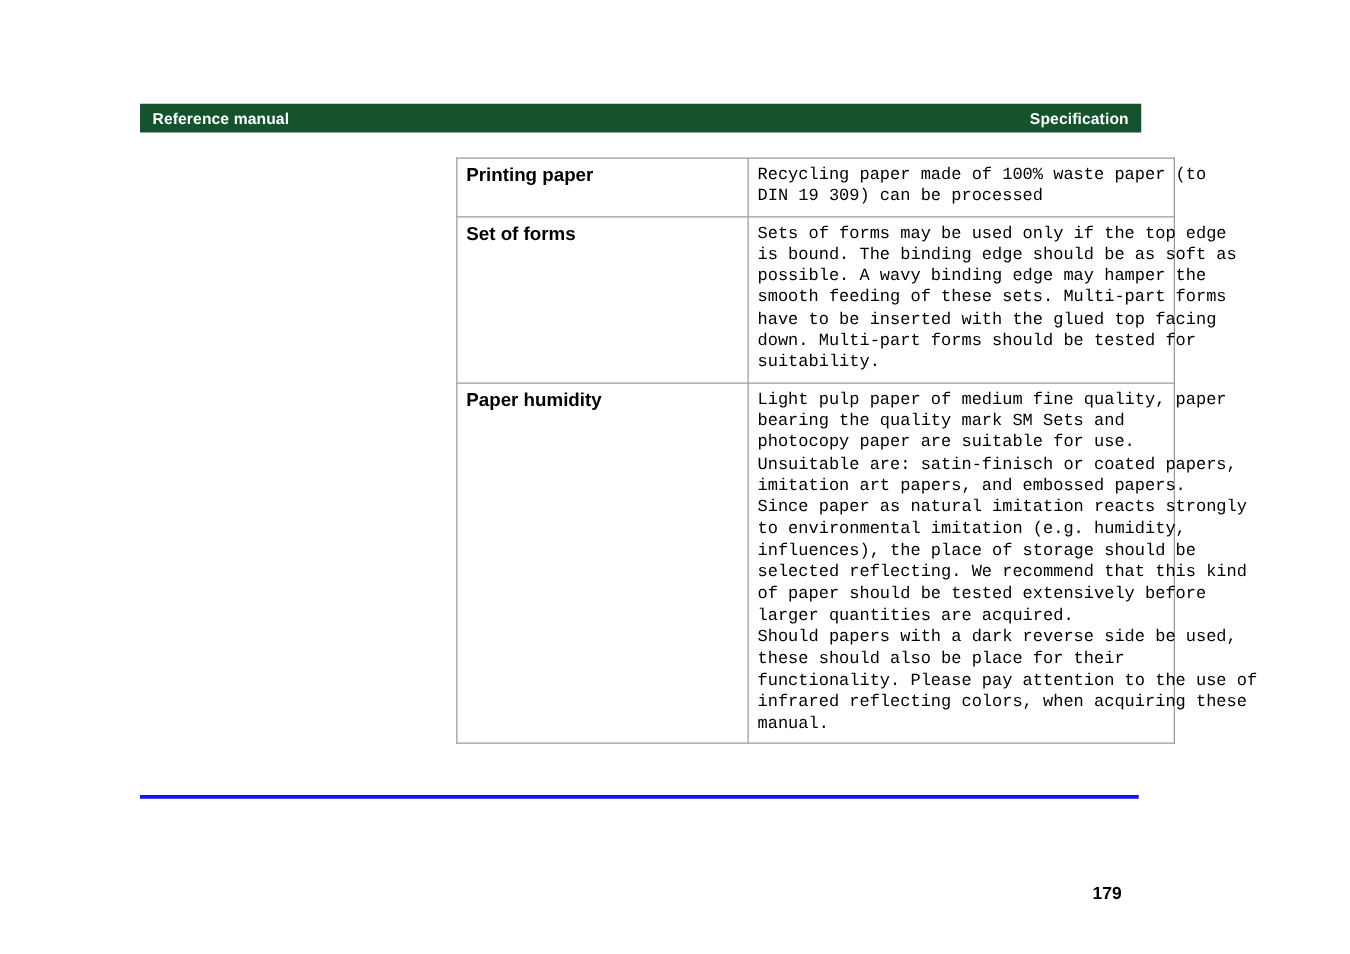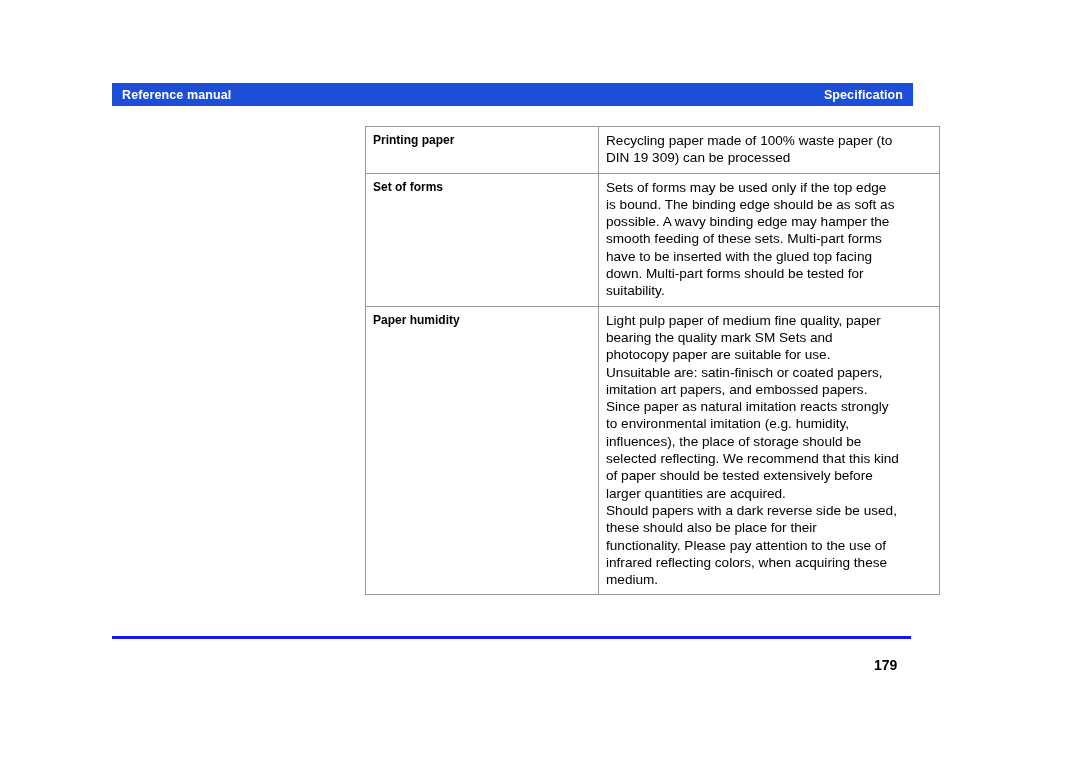--- a/index.html
+++ b/index.html
@@ -16,21 +16,21 @@
     position: relative;
   }
 
   
   .header-bar {
     position: absolute;
     left: 112px;
     top: 83px;
     width: 801px;
     height: 23px;
-    background: #1d4ed8;
+    background: #14532d;
     display: flex;
     align-items: center;
     justify-content: space-between;
     box-sizing: border-box;
     padding: 0 10px;
   }
   .header-bar .hdr-left,
   .header-bar .hdr-right {
     color: #ffffff;
     font-size: 12.5px;
@@ -51,25 +51,26 @@
   .spec-table td {
     border: 1px solid #9a9a9a;
     vertical-align: top;
     padding: 5px 7px 6px 7px;
     font-size: 13.6px;
     line-height: 17.3px;
   }
   .spec-table td.label-cell {
     width: 218px;
     font-weight: bold;
-    font-size: 12px;
+    font-size: 15px;
   }
   .spec-table td.value-cell {
     width: 326px;
     font-weight: normal;
+    font-family: Liberation Mono, monospace;
   }
   .val-line { display: block; white-space: nowrap; }
 
   
   .blue-rule {
     position: absolute;
     left: 112px;
     top: 636px;
     width: 799px;
     height: 3px;
@@ -80,21 +81,21 @@
     position: absolute;
     left: 0;
     top: 648px;
     width: 1080px;
     height: 50px;
   }
 
   .page-number {
     position: absolute;
     left: 874px;
-    top: 657px;
+    top: 706px;
     font-size: 14px;
     font-weight: bold;
     color: #000000;
   }
 </style>
 </head>
 <body>
 
 <div class="header-bar">
   <span class="hdr-left">Reference manual</span>
@@ -133,21 +134,21 @@
         <span class="val-line">Since paper as natural imitation reacts strongly</span>
         <span class="val-line">to environmental imitation (e.g. humidity,</span>
         <span class="val-line">influences), the place of storage should be</span>
         <span class="val-line">selected reflecting. We recommend that this kind</span>
         <span class="val-line">of paper should be tested extensively before</span>
         <span class="val-line">larger quantities are acquired.</span>
         <span class="val-line">Should papers with a dark reverse side be used,</span>
         <span class="val-line">these should also be place for their</span>
         <span class="val-line">functionality. Please pay attention to the use of</span>
         <span class="val-line">infrared reflecting colors, when acquiring these</span>
-        <span class="val-line">medium.</span>
+        <span class="val-line">manual.</span>
       </td>
     </tr>
   </tbody>
 </table>
 
 <div class="blue-rule"></div>
 
 <div class="toolbar">
 
   

